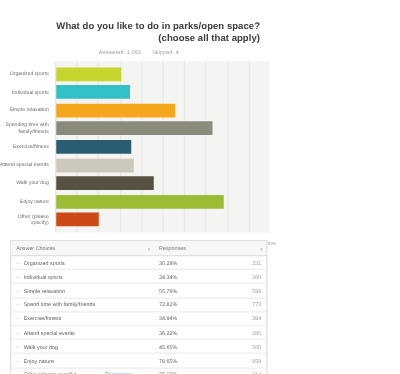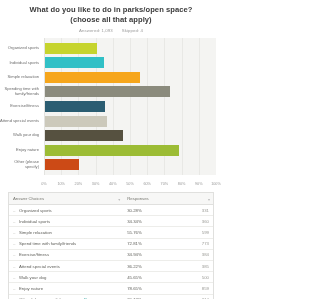--- a/index.html
+++ b/index.html
@@ -6,21 +6,21 @@
   body{
     width:222px;height:299px;
     background:#ffffff;
     font-family:"Liberation Sans","DejaVu Sans",sans-serif;
     overflow:hidden;
     -webkit-font-smoothing:antialiased;
   }
   .page{width:222px;height:299px;position:relative;background:#fff;}
 
   
-  .chart-header{padding:5px 14px 0 14px;text-align:center;}
+  .chart-header{padding:16px 14px 0 14px;text-align:right;}
   .chart-title{
     font-size:7.6px;line-height:9.5px;font-weight:bold;color:#3b3b3b;
     letter-spacing:0.05px;
   }
   .chart-sub{
     margin-top:4px;font-size:4.3px;color:#9b9b9b;letter-spacing:0.1px;
     display:flex;justify-content:center;gap:9px;
   }
   .chart-sub span{white-space:nowrap;}
 

